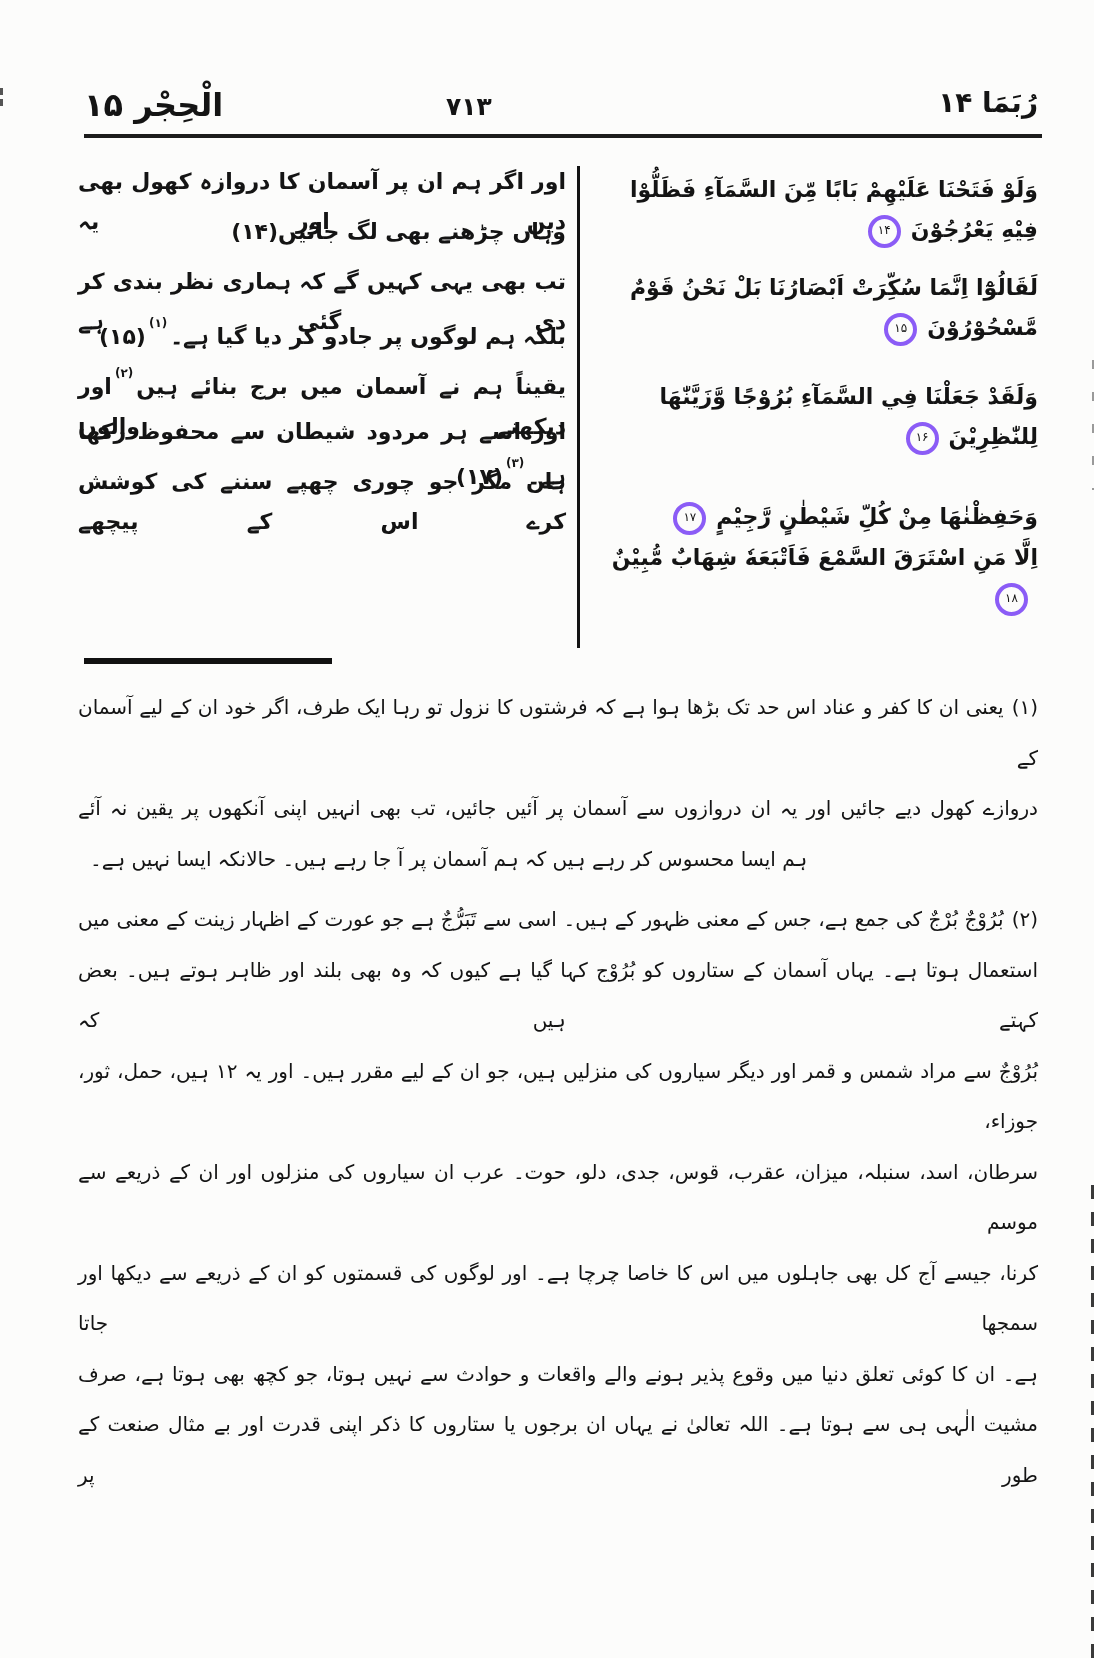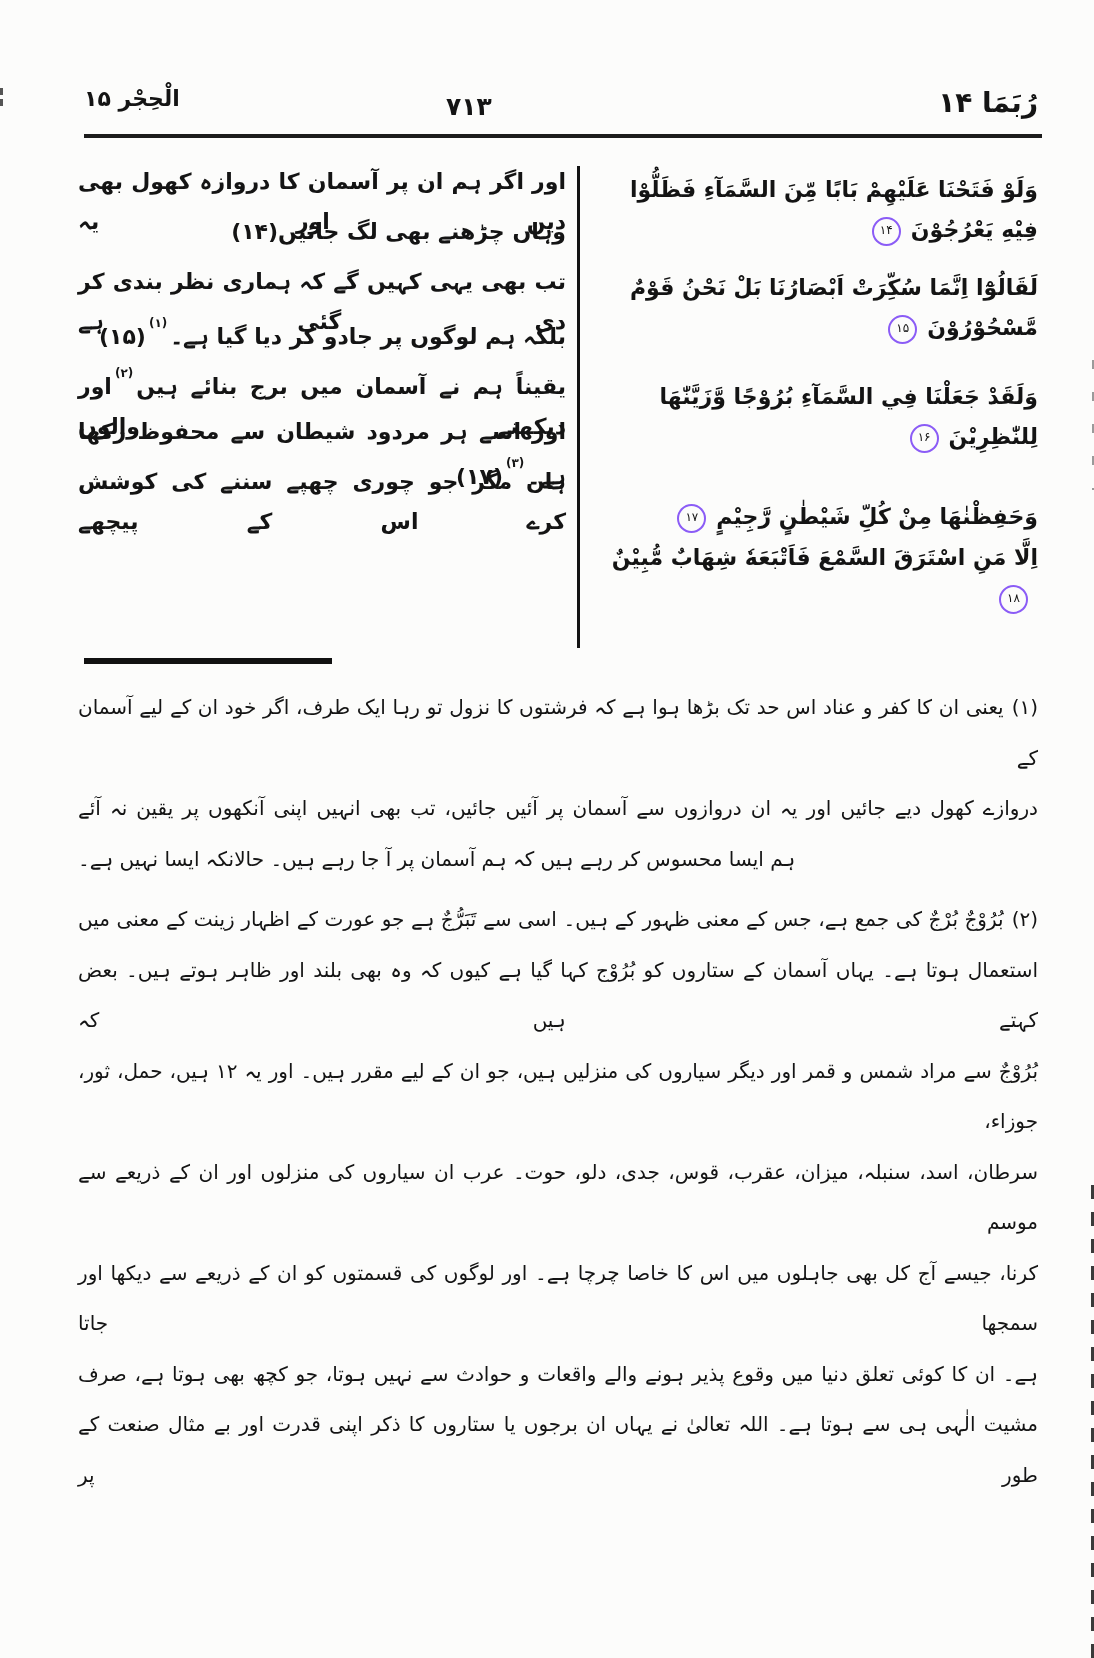--- a/index.html
+++ b/index.html
@@ -4,52 +4,52 @@
 <style>
   html,body{margin:0;padding:0;background:#fcfcfb;}
   .page{
     position:relative;width:1094px;height:1658px;margin:0 auto;
     background:#fcfcfb;color:#141414;overflow:hidden;
     direction:rtl;font-family:"DejaVu Sans",sans-serif;
   }
   
   .h-right{position:absolute;right:56px;top:86px;font-size:28px;font-weight:bold;}
   .h-center{position:absolute;left:446px;top:92px;width:80px;text-align:left;font-size:25px;font-weight:bold;}
-  .h-left{position:absolute;left:84px;top:86px;font-size:22px;font-weight:bold;}
+  .h-left{position:absolute;left:84px;top:86px;font-size:32px;font-weight:bold;}
   .header-rule{position:absolute;left:84px;right:52px;top:134px;height:4px;background:#1c1c1c;}
   
   .verses{position:absolute;left:590px;right:56px;top:0;height:660px;}
   .verse{position:absolute;left:0;right:0;text-align:right;font-size:22px;font-weight:bold;line-height:40px;}
   .verse-1{top:170px;}
   .verse-2{top:268px;}
   .verse-3{top:377px;}
   .verse-4{top:497px;}
   .verse-5{top:538px;}
   .v-num{
-    display:inline-block;width:25px;height:25px;border:2px solid #8b5cf6;border-radius:50%;
+    display:inline-block;width:25px;height:25px;border:4px solid #8b5cf6;border-radius:50%;
     font-size:12px;font-weight:normal;line-height:23px;text-align:center;
     vertical-align:middle;margin:0 10px 0 2px;
   }
   
   .col-divider{position:absolute;left:577px;top:166px;width:3px;height:482px;background:#131313;}
   
   .translation{position:absolute;left:78px;top:162px;width:488px;}
   .t-line{height:50px;line-height:40px;font-size:22px;font-weight:bold;text-align:justify;}
   .t-line.justify{text-align-last:justify;}
   .t-line.right{text-align-last:right;}
   .t-line.left{text-align:left;text-align-last:left;padding-left:64px;}
   sup.fn-ref{font-size:12px;position:relative;top:-9px;margin:0 3px;font-weight:bold;}
   
   .footnote-sep{position:absolute;left:84px;top:658px;width:248px;height:6px;background:#111;}
   
   .footnotes{position:absolute;left:78px;right:56px;top:682px;font-size:20px;}
   .footnote{margin:0;}
   .footnote.fn-2{margin-top:10px;}
   .f-line{line-height:50.5px;text-align:justify;text-align-last:justify;}
-  .f-line.left{text-align:left;text-align-last:left;}
+  .f-line.left{text-align:left;text-align-last:left;margin-left:12px;}
   .fn-marker{margin-left:8px;}
   
   .artifact-topleft{position:absolute;left:0;top:88px;width:3px;height:7px;background:#555;box-shadow:0 11px 0 #555;}
   .artifact-right-low{position:absolute;right:0;top:1185px;width:3px;height:473px;
     background:repeating-linear-gradient(180deg,#3a3a3a 0 14px,transparent 14px 27px);}
   .artifact-right-mid{position:absolute;right:0;top:360px;width:2px;height:130px;
     background:repeating-linear-gradient(180deg,#9a9a9a 0 9px,transparent 9px 32px);}
 </style>
 </head>
 <body>

